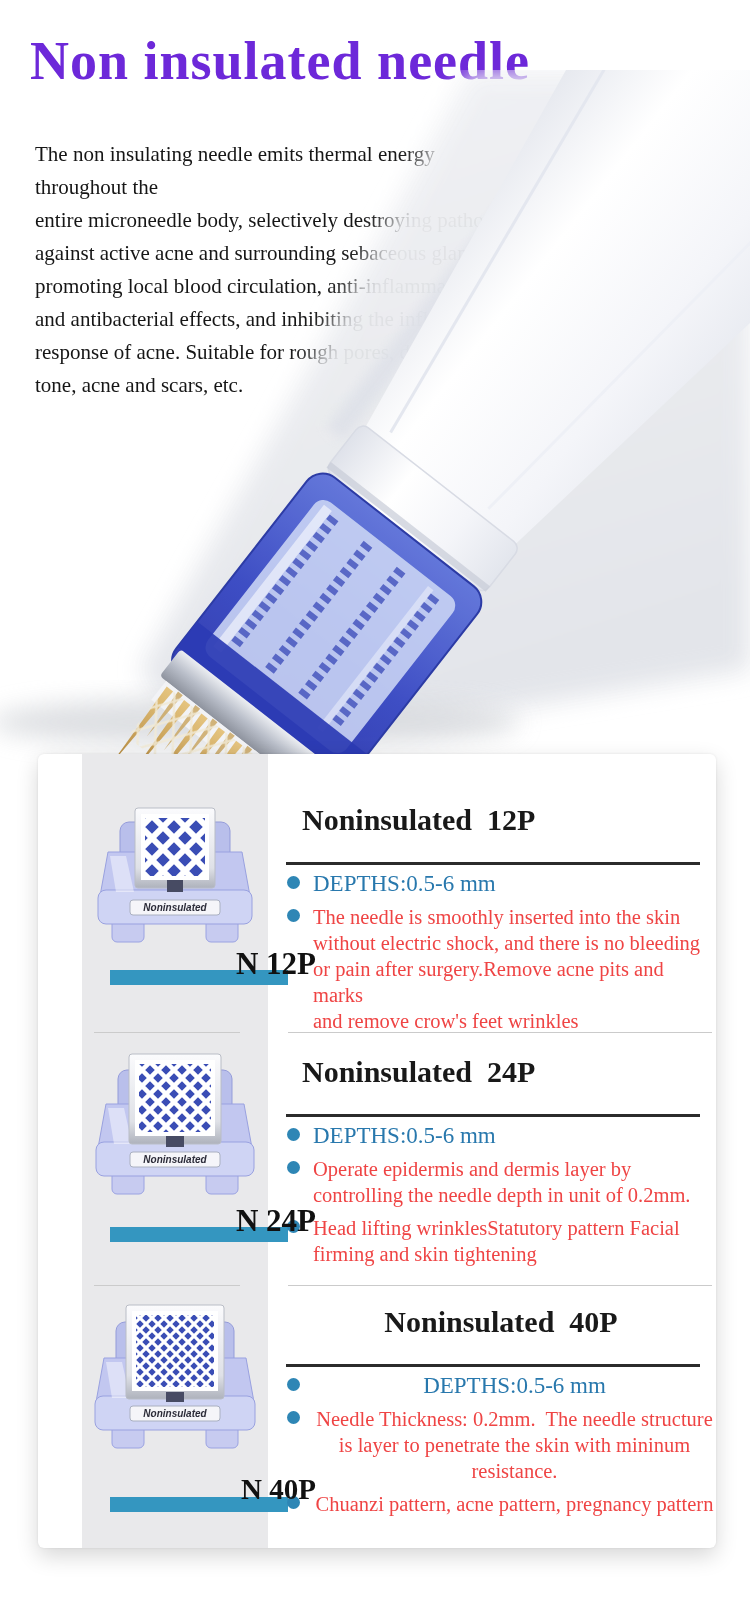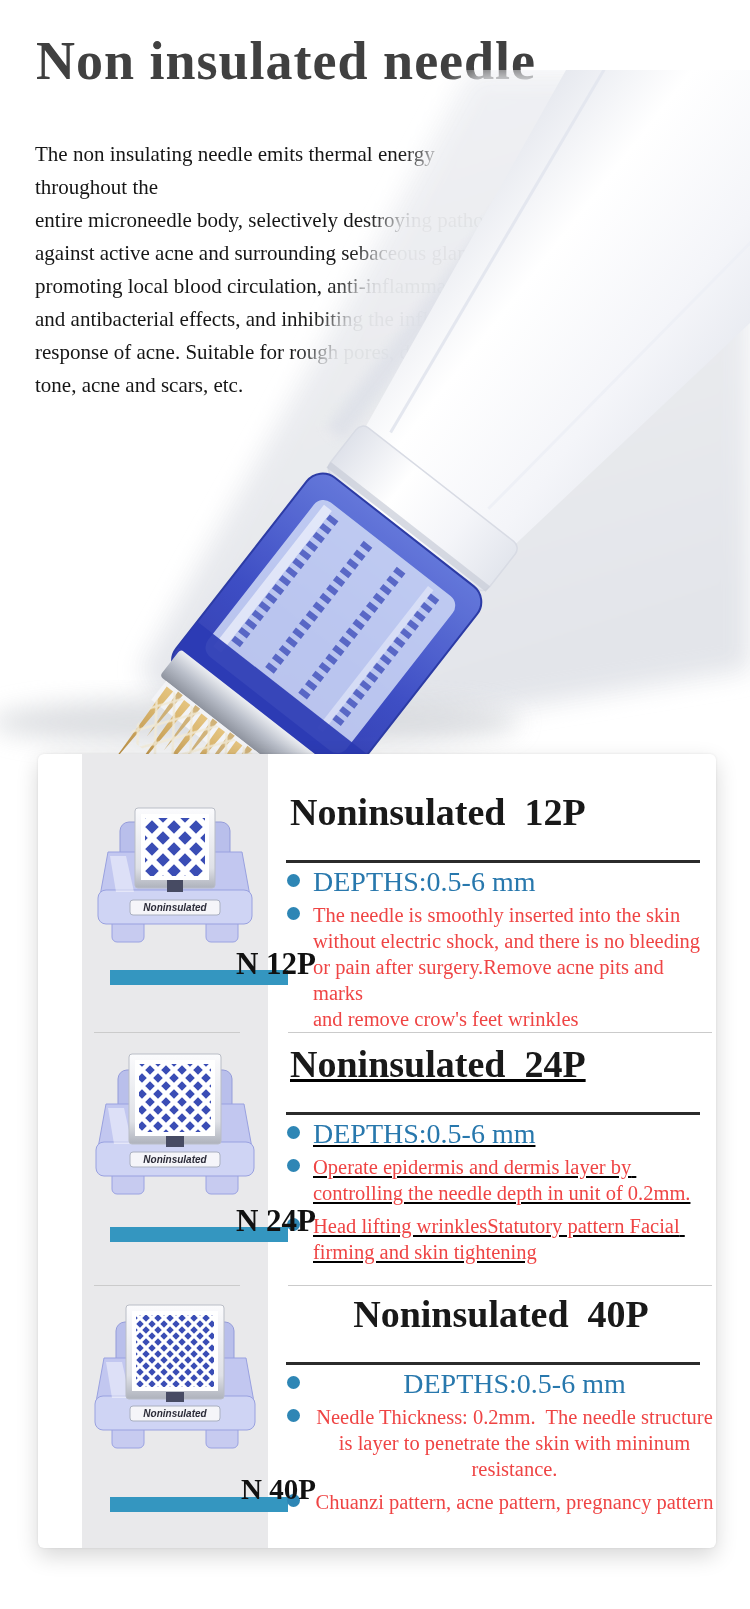--- a/index.html
+++ b/index.html
@@ -1,21 +1,21 @@
 <!DOCTYPE html>
 <html><head>
 <meta charset="utf-8">
 <style>
   html,body{margin:0;padding:0;background:#fff;}
   .page{position:relative;width:750px;height:1609px;background:#ffffff;overflow:hidden;
         font-family:"Liberation Serif",serif;}
 
   
-  .title{position:absolute;left:36px;top:30px;margin:0;font-size:54px;font-weight:bold;
-         color:#404040;letter-spacing:1px;font-family:"Liberation Serif",serif;}
+  .title{position:absolute;left:30px;top:30px;margin:0;font-size:54px;font-weight:bold;
+         color:#6d28d9;letter-spacing:1px;font-family:"Liberation Serif",serif;}
   .intro{position:absolute;left:35px;top:138px;width:490px;font-size:21px;line-height:33px;
          color:#161616;white-space:pre-wrap;}
 
   
   .photo{position:absolute;left:0;top:70px;width:750px;height:700px;}
 
   
   .card{position:absolute;left:38px;top:754px;width:678px;height:794px;background:#ffffff;
         border-radius:6px;box-shadow:0 8px 22px rgba(0,0,0,.16),0 0 3px rgba(0,0,0,.08);}
   .strip{position:absolute;left:44px;top:0;width:186px;height:794px;background:#e9e9eb;}
@@ -24,30 +24,30 @@
   .t1{top:40px;} .t2{top:292px;} .t3{top:540px;height:164px;}
 
   .tag{position:absolute;left:44px;width:186px;height:42px;text-align:right;padding-left:48px;}
   .g1{top:192px;} .g2{top:449px;} .g3{top:719px;}
   .tag-bar{position:absolute;left:28px;right:28px;bottom:3px;height:15px;background:#3496c0;}
   .tag-text{position:relative;z-index:1;font-size:31px;font-weight:bold;color:#111;
             font-family:"Liberation Serif",serif;}
   .g3 .tag-text{font-family:Liberation Serif, serif;font-size:29px;letter-spacing:0;}
 
   .sec{position:absolute;left:248px;width:430px;}
-  .s1{top:32px;} .s2{top:284px;text-decoration:underline;} .s3{top:534px;text-align:center;}
-  .sec h2{margin:4px;font-size:38px;line-height:1.2;font-weight:bold;color:#191919;
+  .s1{top:32px;} .s2{top:284px;} .s3{top:534px;text-align:center;}
+  .sec h2{margin:16px;font-size:30px;line-height:1.2;font-weight:bold;color:#191919;
           white-space:pre-wrap;font-family:"Liberation Serif",serif;}
   .rule{height:3px;background:#2b2b2b;margin:24px 0 6px 0;width:414px;}
   .bullets{list-style:none;margin:0;padding:0;}
   .bullets li{position:relative;padding-left:27px;font-size:20.5px;line-height:26px;
               margin-bottom:7px;color:#ef4444;white-space:pre-wrap;}
   .bullets li .dot{position:absolute;left:1px;top:5px;width:13px;height:13px;border-radius:50%;
               background:#2e86b5;}
-  .bullets li.hl{color:#2878ad;font-size:28px;}
+  .bullets li.hl{color:#2878ad;font-size:23px;}
   .divider{position:absolute;height:1px;background:#cbcbcb;}
   .d1a{top:278px;left:56px;width:146px;} .d1b{top:278px;left:250px;width:424px;}
   .d2a{top:531px;left:56px;width:146px;} .d2b{top:531px;left:250px;width:424px;}
 
   .thumb text.lbl{font:italic bold 10px "Liberation Sans",sans-serif;fill:#2b2b38;}
 </style>
 </head>
 <body>
 
 <div class="page">

